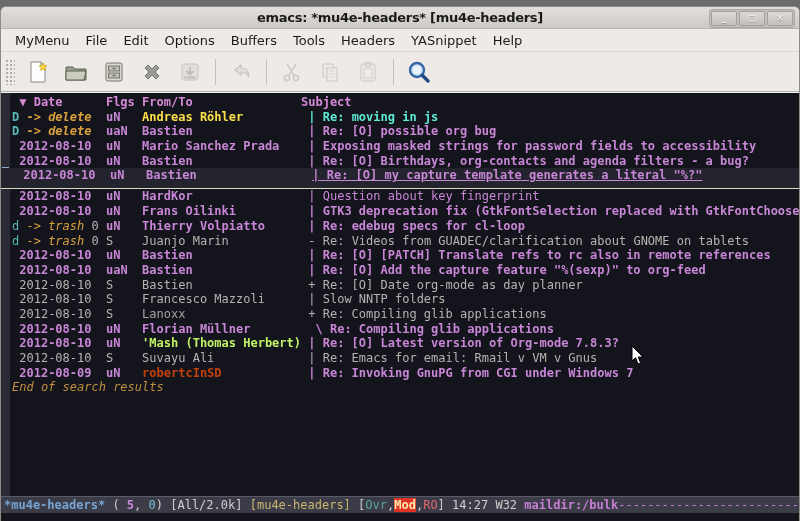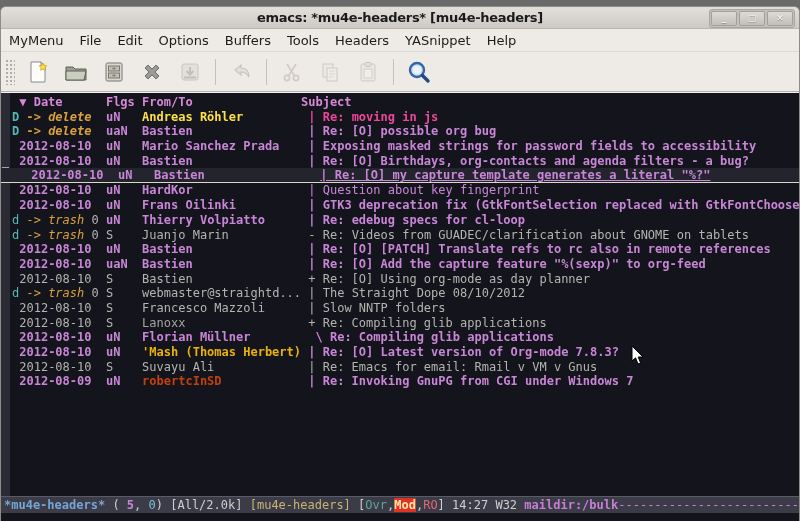--- a/index.html
+++ b/index.html
@@ -28,21 +28,21 @@
   .win-btn {
     width:26px; height:15px; border:1px solid #a39f9b; border-radius:2px;
     background:linear-gradient(#dedbd7,#c2beba);
     color:#f7f7f7; font-size:9px; font-weight:bold; line-height:13px;
     text-align:center; text-shadow:0 1px 1px #8a8682; cursor:default;
   }
 
   
   .menubar {
     height:23px; background:#eeeae6; display:flex; align-items:center;
-    padding-left:0; border-bottom:1px solid #dcd8d4;
+    padding-left:6px; border-bottom:1px solid #dcd8d4;
   }
   .menu-item { font-size:13px; color:#1b1b1b; padding:3px 8px; cursor:default; }
 
   
   .toolbar {
     height:40px; background:#eeeae6; border-bottom:1px solid #b5b1ad;
     display:flex; align-items:center; padding-left:2px;
   }
   .tb-grip {
     width:10px; height:26px; margin:0 4px 0 2px;
@@ -67,21 +67,21 @@
     background:#2b2b35;
   }
   .fringe-marker {
     position:absolute; left:1px; width:7px; height:3px; background:#8fa7c9;
   }
   .text-area { position:absolute; left:11px; top:2px; right:0; }
   .line { white-space:pre; height:14.7px; }
   .hdrline { font-weight:bold; }
   .row.current {
     background:#24242e; border-bottom:1px solid #d9d9c4;
-    margin-left:-11px; padding-left:23px; height:15px;
+    margin-left:-11px; padding-left:15px; height:21px;
   }         
   .footer-line { font-style:italic; }
 
   
   .modeline {
     height:17px; background:#3c3c49; border-top:1px solid #5a5a68;
     font-family:"DejaVu Sans Mono", monospace; font-size:12px; line-height:16px;
     white-space:pre; overflow:hidden; padding-left:3px; color:#cfcfcf;
   }
   .echo { height:14px; background:#14141c; }
@@ -189,39 +189,39 @@
           </svg>
         </div>
       </div>
   </div>
 
   <div class="buffer">
     <div class="fringe"></div>
     <div class="fringe-marker" style="top:74px;"></div>
     <div class="text-area" id="text-area">
         <div class="line hdrline"><span style="color:#d689d6"> ▼ Date      Flgs From/To               Subject</span></div>
-        <div class="line row"><span style="color:#55b8b8;font-weight:bold">D</span> <span style="color:#d9a23c;font-style:italic;font-weight:bold">-&gt; delete</span>  <span style="color:#c886d6;font-weight:bold">uN  </span> <span style="color:#fde047;font-weight:bold">Andreas Röhler        </span> <span style="color:#ec4899;font-weight:bold">| Re: moving in js</span></div>
+        <div class="line row"><span style="color:#55b8b8;font-weight:bold">D</span> <span style="color:#d9a23c;font-style:italic;font-weight:bold">-&gt; delete</span>  <span style="color:#c886d6;font-weight:bold">uN  </span> <span style="color:#fde047;font-weight:bold">Andreas Röhler        </span> <span style="color:#5eead4;font-weight:bold">| Re: moving in js</span></div>
         <div class="line row"><span style="color:#55b8b8;font-weight:bold">D</span> <span style="color:#d9a23c;font-style:italic;font-weight:bold">-&gt; delete</span>  <span style="color:#c886d6;font-weight:bold">uaN </span> <span style="color:#c886d6;font-weight:bold">Bastien               </span> <span style="color:#c886d6;font-weight:bold">| Re: [O] possible org bug</span></div>
         <div class="line row"> <span style="color:#c886d6;font-weight:bold">2012-08-10</span>  <span style="color:#c886d6;font-weight:bold">uN  </span> <span style="color:#c886d6;font-weight:bold">Mario Sanchez Prada   </span> <span style="color:#c886d6;font-weight:bold">| Exposing masked strings for password fields to accessibility</span></div>
         <div class="line row"> <span style="color:#c886d6;font-weight:bold">2012-08-10</span>  <span style="color:#c886d6;font-weight:bold">uN  </span> <span style="color:#c886d6;font-weight:bold">Bastien               </span> <span style="color:#c886d6;font-weight:bold">| Re: [O] Birthdays, org-contacts and agenda filters - a bug?</span></div>
         <div class="line row current"> <span style="color:#c886d6;font-weight:bold">2012-08-10</span>  <span style="color:#c886d6;font-weight:bold">uN  </span> <span style="color:#c886d6;font-weight:bold">Bastien               </span> <span style="color:#c886d6;font-weight:bold;text-decoration:underline">| Re: [O] my capture template generates a literal "%?"</span></div>
         <div class="line row"> <span style="color:#c886d6;font-weight:bold">2012-08-10</span>  <span style="color:#c886d6;font-weight:bold">uN  </span> <span style="color:#c886d6;font-weight:bold">HardKor               </span> <span style="color:#c886d6;font-weight:normal">| Question about key fingerprint</span></div>
         <div class="line row"> <span style="color:#c886d6;font-weight:bold">2012-08-10</span>  <span style="color:#c886d6;font-weight:bold">uN  </span> <span style="color:#c886d6;font-weight:bold">Frans Oilinki         </span> <span style="color:#c886d6;font-weight:bold">| GTK3 deprecation fix (GtkFontSelection replaced with GtkFontChooser)</span></div>
         <div class="line row"><span style="color:#55b8b8">d</span> <span style="color:#d9a23c;font-style:italic">-&gt; trash</span> <span style="color:#b4b4b0">0</span> <span style="color:#c886d6;font-weight:bold">uN  </span> <span style="color:#c886d6;font-weight:bold">Thierry Volpiatto     </span> <span style="color:#c886d6;font-weight:bold">| Re: edebug specs for cl-loop</span></div>
         <div class="line row"><span style="color:#55b8b8">d</span> <span style="color:#d9a23c;font-style:italic">-&gt; trash</span> <span style="color:#b4b4b0">0</span> <span style="color:#b4b4b0">S   </span> <span style="color:#b4b4b0">Juanjo Marin          </span> <span style="color:#b4b4b0">- Re: Videos from GUADEC/clarification about GNOME on tablets</span></div>
         <div class="line row"> <span style="color:#c886d6;font-weight:bold">2012-08-10</span>  <span style="color:#c886d6;font-weight:bold">uN  </span> <span style="color:#c886d6;font-weight:bold">Bastien               </span> <span style="color:#c886d6;font-weight:bold">| Re: [O] [PATCH] Translate refs to rc also in remote references</span></div>
         <div class="line row"> <span style="color:#c886d6;font-weight:bold">2012-08-10</span>  <span style="color:#c886d6;font-weight:bold">uaN </span> <span style="color:#c886d6;font-weight:bold">Bastien               </span> <span style="color:#c886d6;font-weight:bold">| Re: [O] Add the capture feature "%(sexp)" to org-feed</span></div>
-        <div class="line row"> <span style="color:#b4b4b0">2012-08-10</span>  <span style="color:#b4b4b0">S   </span> <span style="color:#b4b4b0">Bastien               </span> <span style="color:#b4b4b0">+ Re: [O] Using org-mode as day planner</span></div>
-        <div class="line row"><span style="color:#55b8b8">d</span> <span style="color:#d9a23c;font-style:italic">-&gt; trash</span> <span style="color:#b4b4b0">0</span> <span style="color:#b4b4b0">S   </span> <span style="color:#b4b4b0">webmaster@straightd...</span> <span style="color:#b4b4b0">| The Straight Dope 08/10/2012</span></div>
+        <div class="line row"> <span style="color:#b4b4b0">2012-08-10</span>  <span style="color:#b4b4b0">S   </span> <span style="color:#b4b4b0">Bastien               </span> <span style="color:#b4b4b0">+ Re: [O] Date org-mode as day planner</span></div>
         <div class="line row"> <span style="color:#b4b4b0">2012-08-10</span>  <span style="color:#b4b4b0">S   </span> <span style="color:#b4b4b0">Francesco Mazzoli     </span> <span style="color:#b4b4b0">| Slow NNTP folders</span></div>
         <div class="line row"> <span style="color:#b4b4b0">2012-08-10</span>  <span style="color:#b4b4b0">S   </span> <span style="color:#a3a3a3">Lanoxx                </span> <span style="color:#b4b4b0">+ Re: Compiling glib applications</span></div>
         <div class="line row"> <span style="color:#c886d6;font-weight:bold">2012-08-10</span>  <span style="color:#c886d6;font-weight:bold">uN  </span> <span style="color:#c886d6;font-weight:bold">Florian Müllner       </span> <span style="color:#c886d6;font-weight:bold"> \ Re: Compiling glib applications</span></div>
-        <div class="line row"> <span style="color:#c886d6;font-weight:bold">2012-08-10</span>  <span style="color:#c886d6;font-weight:bold">uN  </span> <span style="color:#eab308;font-weight:bold">'Mash (Thomas Herbert)</span> <span style="color:#c886d6;font-weight:bold">| Re: [O] Latest version of Org-mode 7.8.3?</span></div>
+        <div class="line row"> <span style="color:#c886d6;font-weight:bold">2012-08-10</span>  <span style="color:#c886d6;font-weight:bold">uN  </span> <span style="color:#bef264;font-weight:bold">'Mash (Thomas Herbert)</span> <span style="color:#c886d6;font-weight:bold">| Re: [O] Latest version of Org-mode 7.8.3?</span></div>
         <div class="line row"> <span style="color:#b4b4b0">2012-08-10</span>  <span style="color:#b4b4b0">S   </span> <span style="color:#b4b4b0">Suvayu Ali            </span> <span style="color:#b4b4b0">| Re: Emacs for email: Rmail v VM v Gnus</span></div>
         <div class="line row"> <span style="color:#c886d6;font-weight:bold">2012-08-09</span>  <span style="color:#c886d6;font-weight:bold">uN  </span> <span style="color:#c2410c;font-weight:bold">robertcInSD           </span> <span style="color:#c886d6;font-weight:bold">| Re: Invoking GnuPG from CGI under Windows 7</span></div>
+        <div class="line footer-line"><span style="color:#bf8e3e">End of search results</span></div>
       </div>
   </div>
 
   <div class="modeline" id="modeline"><span style="color:#76a5d4;font-weight:bold">*mu4e-headers*</span><span style="color:#cfcfcf"> ( </span><span style="color:#c886d6;font-weight:bold">5</span><span style="color:#cfcfcf">, </span><span style="color:#76c0d4">0</span><span style="color:#cfcfcf">) </span><span style="color:#cfcfcf">[All/2.0k] </span><span style="color:#c9b46e">[mu4e-headers] </span><span style="color:#cfcfcf">[</span><span style="color:#5aa89a">Ovr</span><span style="color:#cfcfcf">,</span><span style="color:#ffe9a8;background:#e03226;font-weight:bold">Mod</span><span style="color:#cfcfcf">,</span><span style="color:#e2686f">RO</span><span style="color:#cfcfcf">] </span><span style="color:#cfcfcf">14:27 W32 </span><span style="color:#c77fd4;font-weight:bold">maildir:/bulk</span><span style="color:#c77fd4">------------------------------</span></div>
 
   <div class="echo"></div>
 
   <div class="mouse">
     <svg width="14" height="21" viewBox="0 0 14 21">
       <path d="M1 1 L1 16 L4.6 12.8 L7 19 L9.6 18 L7.2 12 L12 12 Z" fill="#ffffff" stroke="#000000" stroke-width="1"></path>

